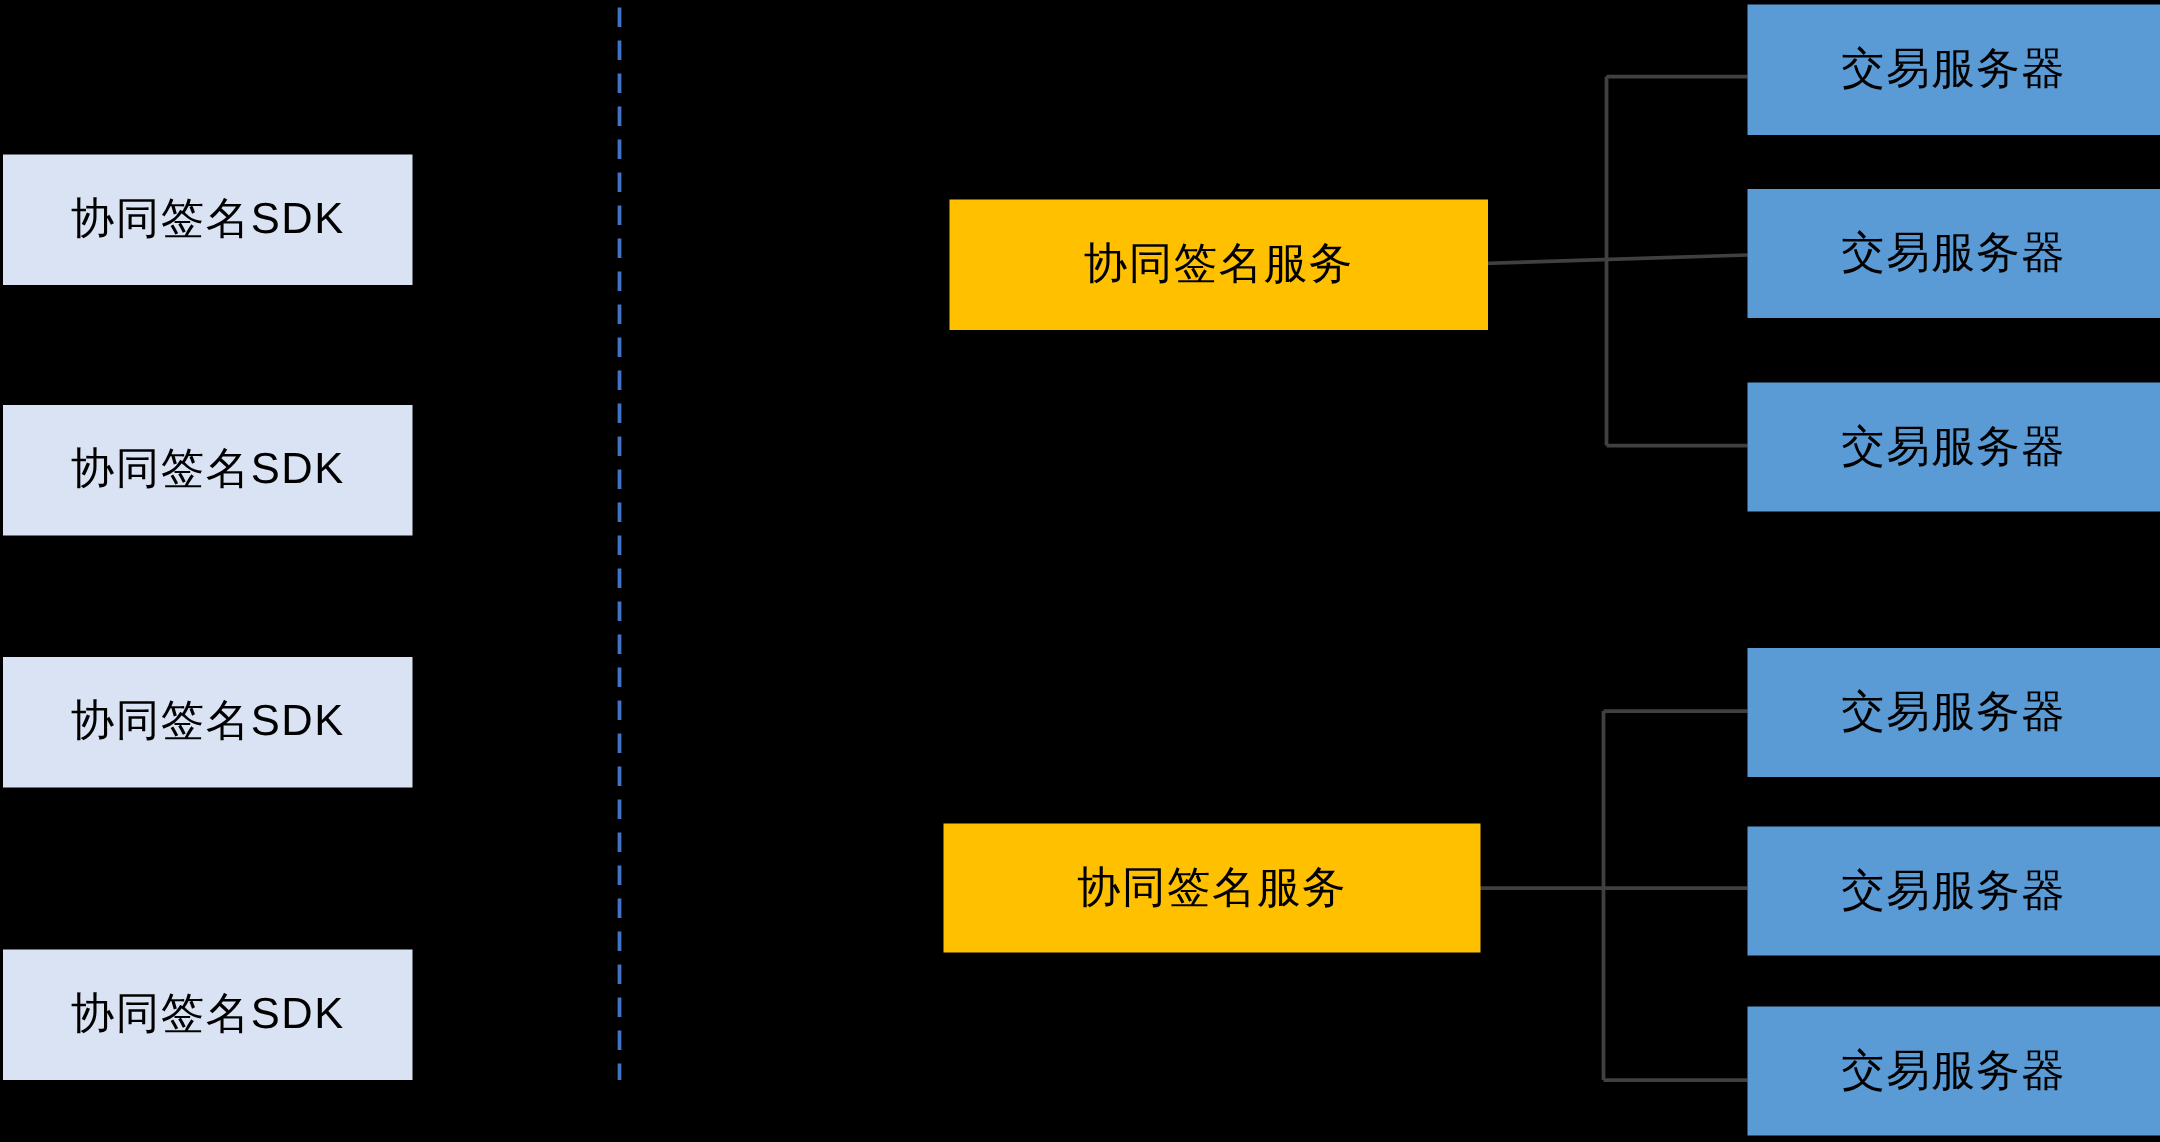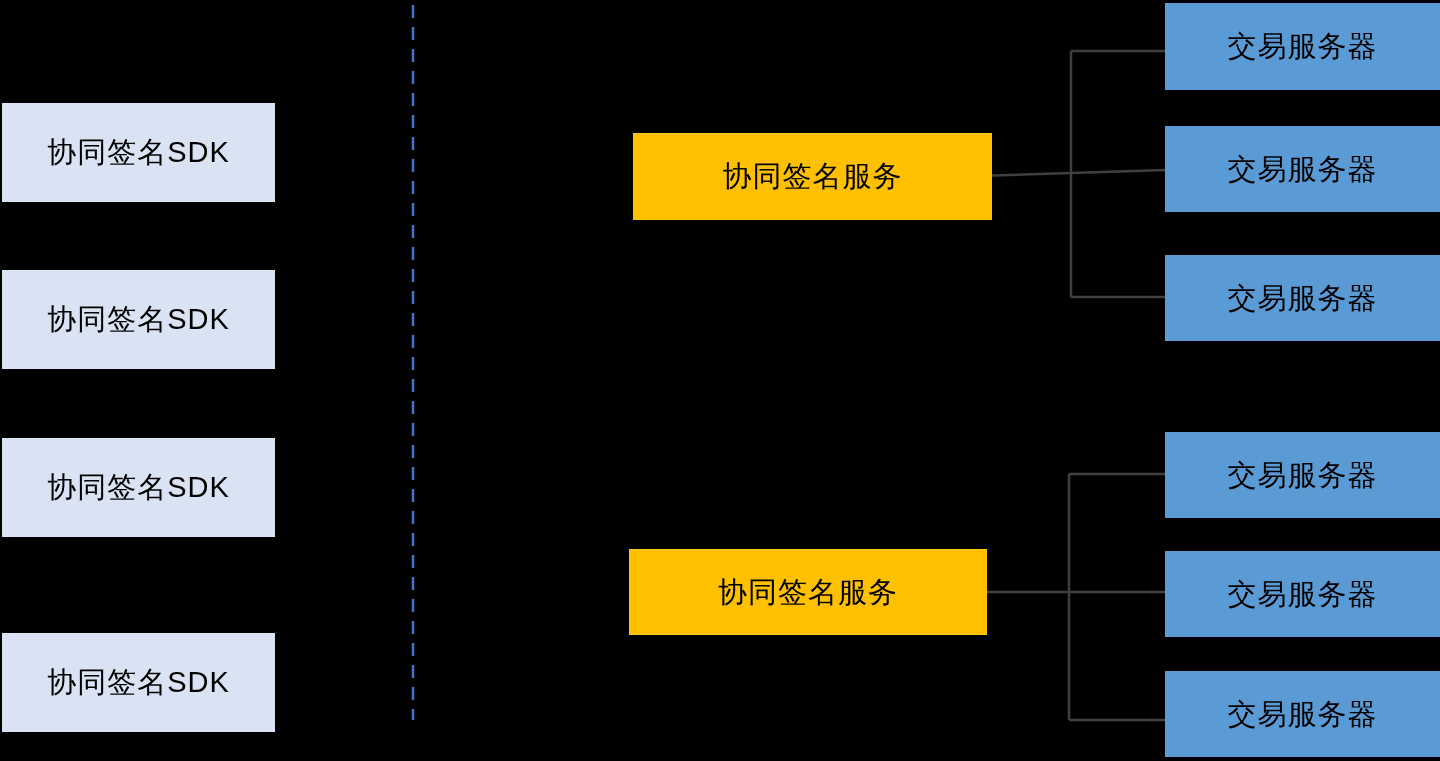--- a/index.html
+++ b/index.html
@@ -19,21 +19,21 @@
     display: flex;
     align-items: center;
     justify-content: center;
     color: #000000;
     font-size: 29px;
     letter-spacing: 1px;
     line-height: 1;
     white-space: nowrap;
   }
   .sdk-box {
-    left: 2px; width: 273px; height: 99px;
+    left: 2px; width: 273px; height: 87px;
     background: #DAE3F3;
   }
   .service-box {
     background: #FFC000;
     margin-left: 14px;
   }
   .server-box {
     left: 1165px; width: 275px; height: 86px;
     background: #5B9BD5;
   }

